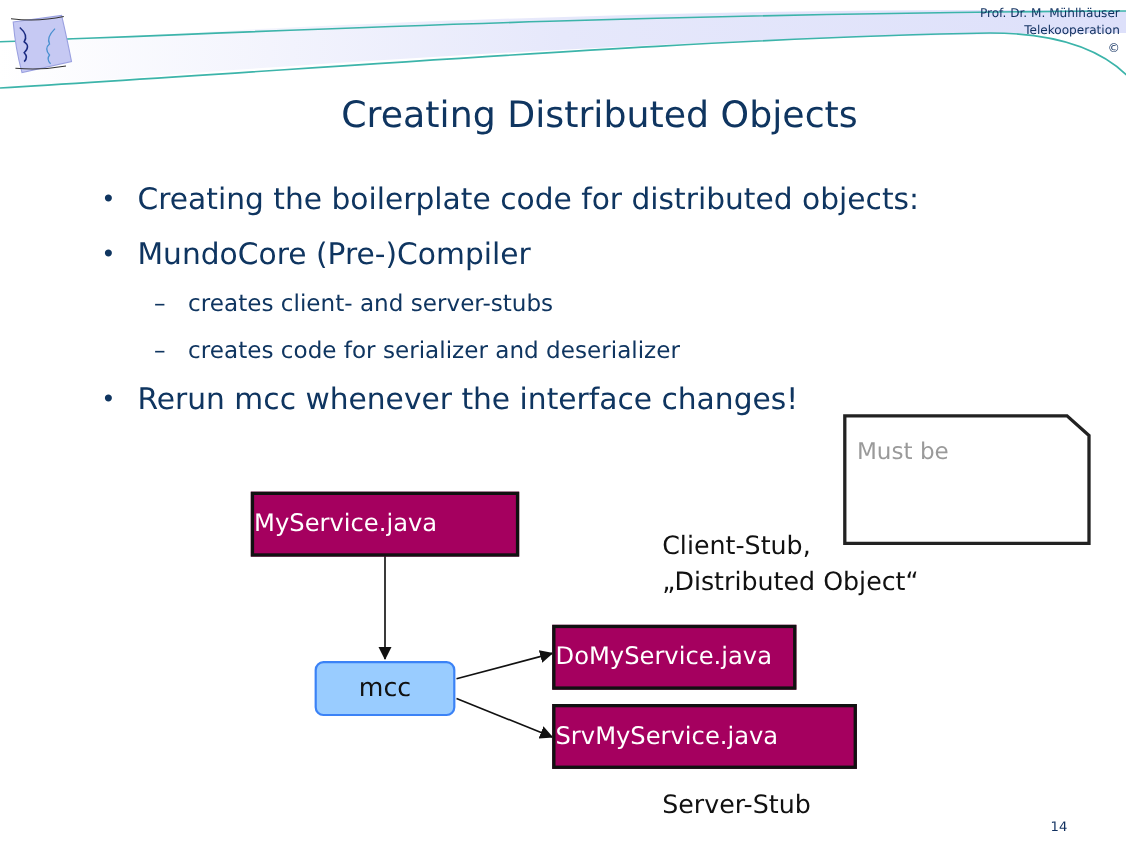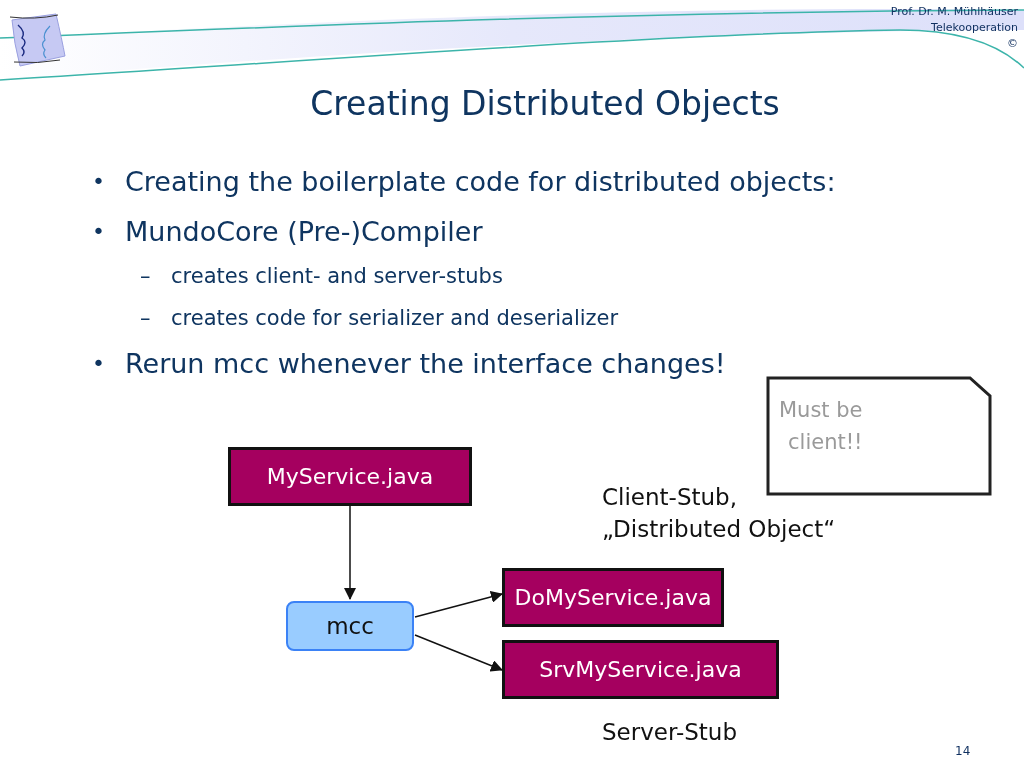--- a/index.html
+++ b/index.html
@@ -11,21 +11,21 @@
   .bullets { position:absolute; left:92px; top:166px; color:#0f3560; }
   .b1 { position:absolute; white-space:nowrap; font-size:27px; }
   .b1 .dot { position:absolute; left:0; top:3px; font-size:22px; }
   .b1 .txt { position:absolute; left:33px; top:0; }
   .b2 { position:absolute; white-space:nowrap; font-size:21px; }
   .b2 .dash { position:absolute; left:48px; top:0; }
   .b2 .txt { position:absolute; left:79px; top:0; }
   .note { position:absolute; left:766px; top:376px; width:226px; height:120px; }
   .note-text { position:absolute; left:779px; top:394px; font-size:21px; line-height:32px; color:#9a9a9a;text-align:right; }
   .box { position:absolute; background:#a5005f; border:3px solid #111; color:#fff; font-size:22px;
-         display:flex; align-items:center; justify-content:center; box-sizing:border-box; }
+         display:flex; align-items:center; box-sizing:border-box; }
   .mcc { position:absolute; left:286px; top:601px; width:128px; height:50px; background:#99ccff; border:2px solid #3b82f6;
          border-radius:8px; box-sizing:border-box; display:flex; align-items:center; justify-content:center; font-size:23px; color:#111; }
   .label { position:absolute; font-size:23px; color:#111; line-height:32px; white-space:nowrap; }
   .arrows { position:absolute; left:0; top:0; }
   .pagenum { position:absolute; left:955px; top:744px; font-size:12px; color:#0f2f5f;text-align:right; }
 </style>
 </head>
 <body>
 
 <svg class="bg-svg" width="1024" height="768">
@@ -77,21 +77,20 @@
     <span class="dot">•</span>
     <span class="txt">Rerun mcc whenever the interface changes!</span>
   </div>
 </div>
 
 <svg class="note" viewBox="0 0 226 120" width="226" height="120">
   <path d="M2,2 L204,2 L224,20 L224,118 L2,118 Z" fill="#ffffff" stroke="#222" stroke-width="3"></path>
 </svg>
 <div class="note-text">
   <div>Must be</div>
-  <div>client!!</div>
 </div>
 
 <svg class="arrows" width="1024" height="768">
   <defs>
     <marker id="ah" markerWidth="12" markerHeight="12" refX="11" refY="6" orient="auto" markerUnits="userSpaceOnUse">
       <path d="M0,0 L12,6 L0,12 Z" fill="#111"></path>
     </marker>
   </defs>
   <line x1="350" y1="505" x2="350" y2="599" stroke="#111" stroke-width="1.5" marker-end="url(#ah)"></line>
   <line x1="415" y1="617" x2="502" y2="594" stroke="#111" stroke-width="1.5" marker-end="url(#ah)"></line>

